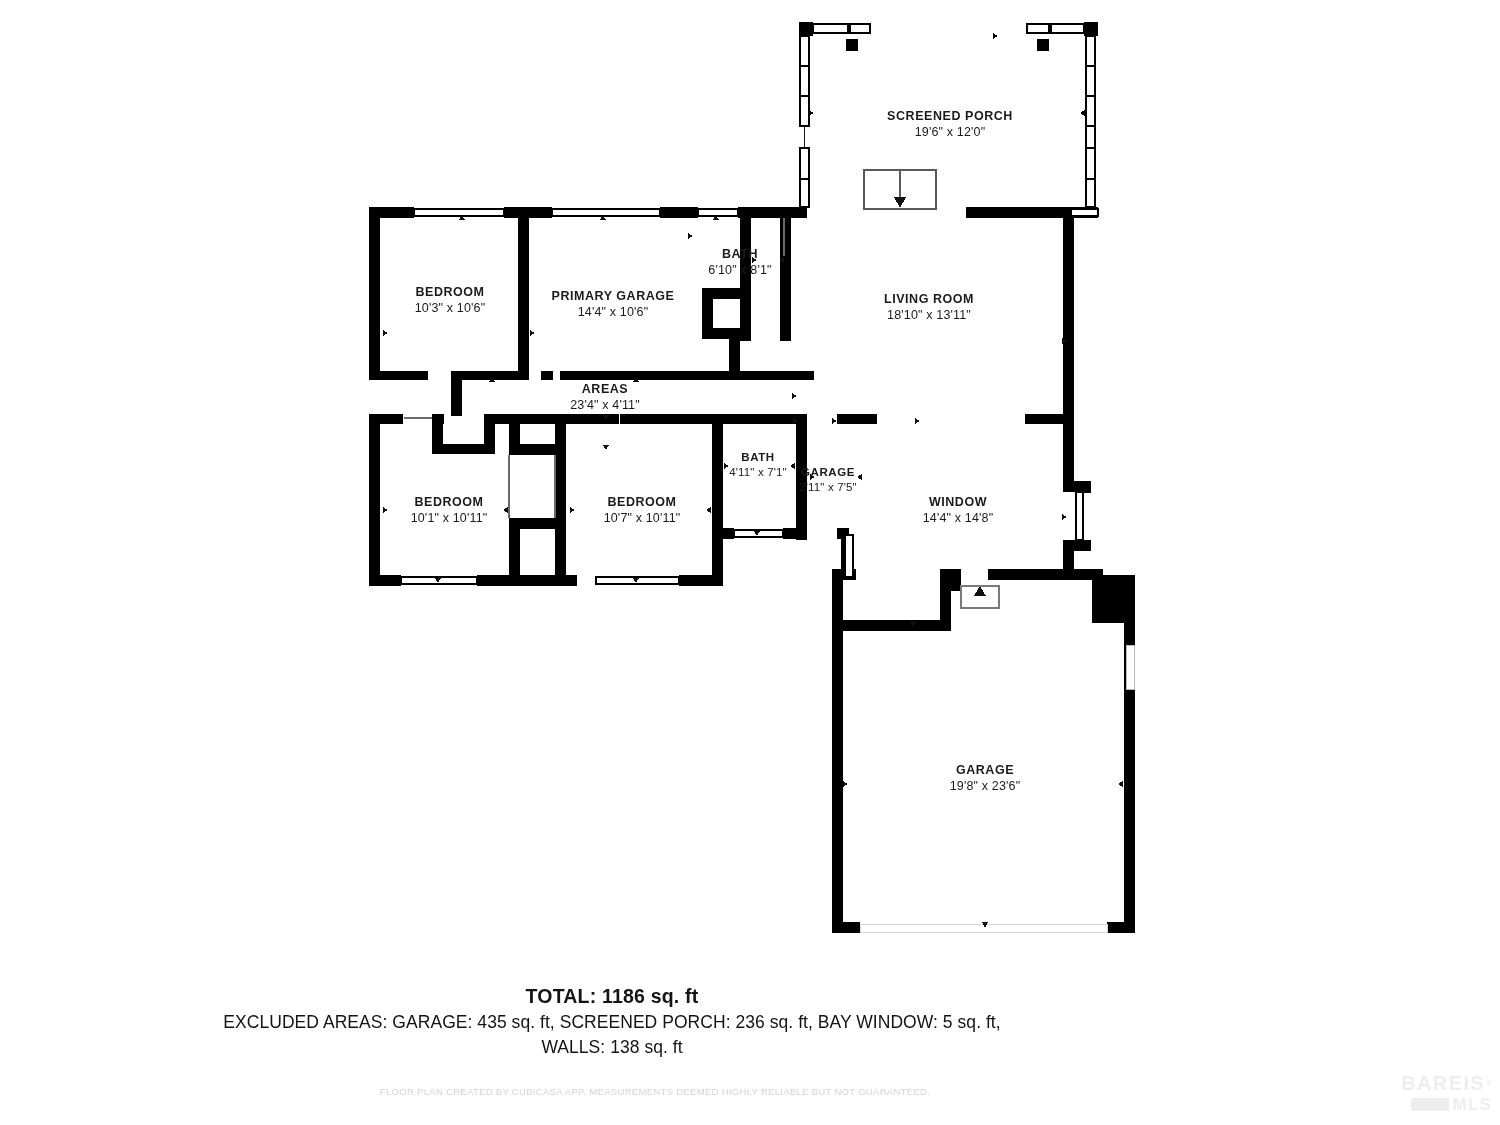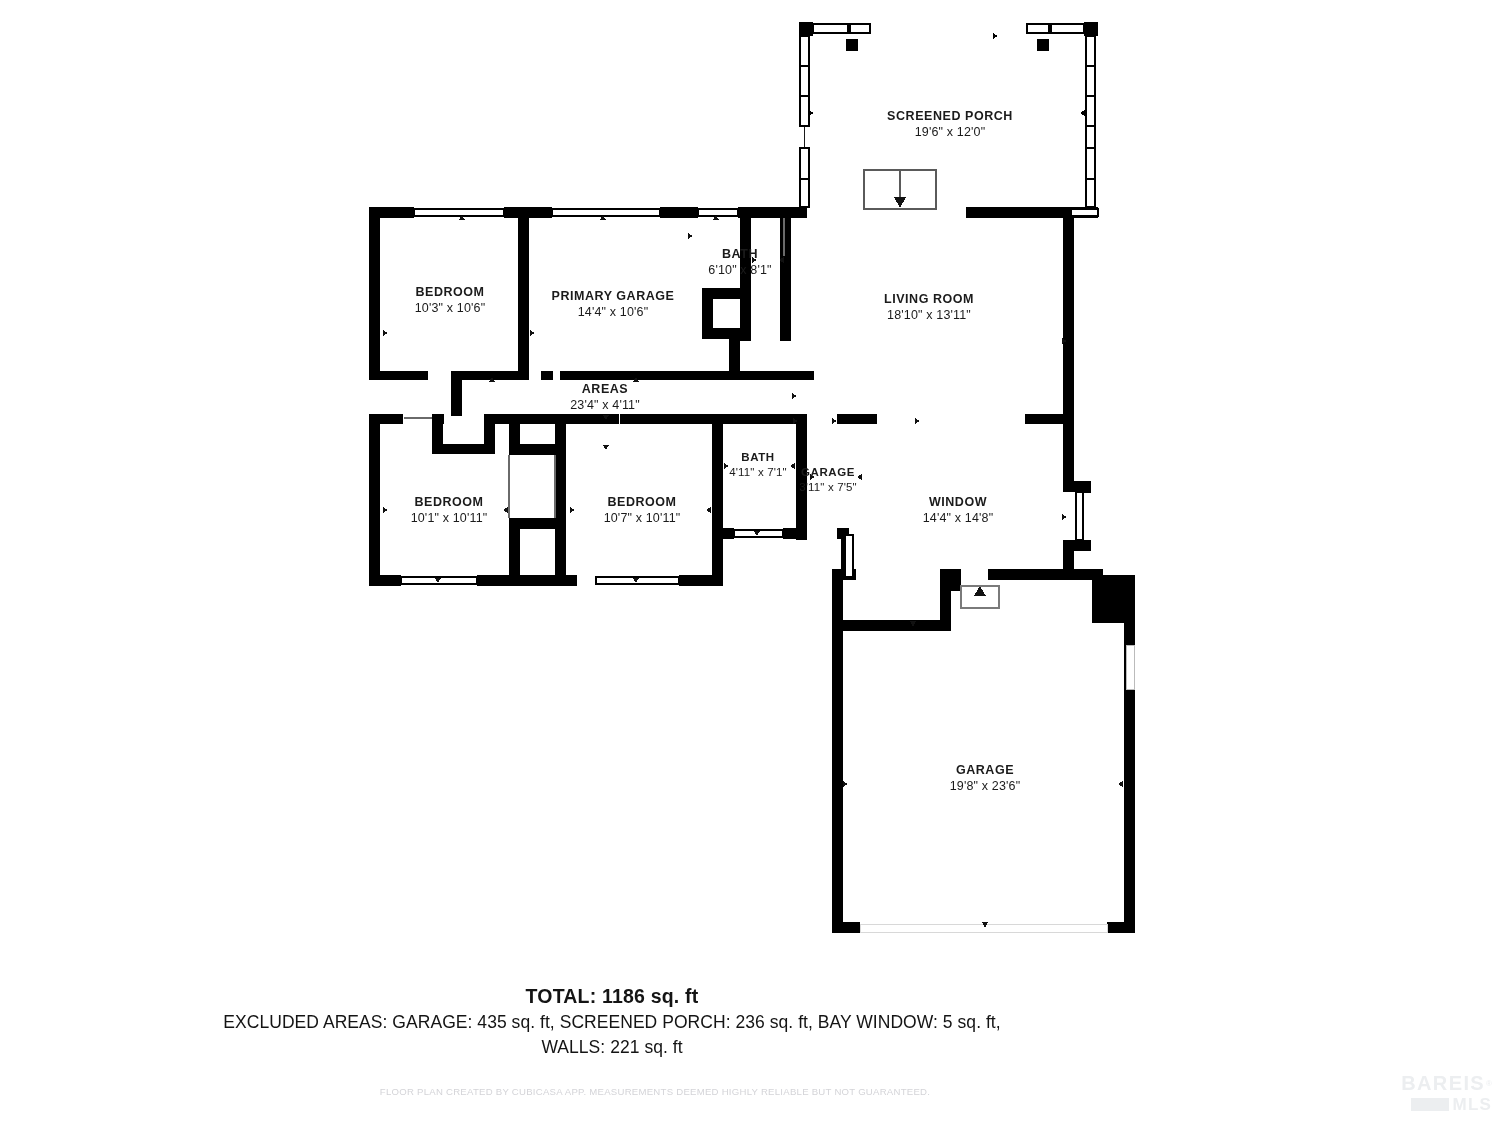--- a/index.html
+++ b/index.html
@@ -424,21 +424,21 @@
     <span class="rl-dims">14'4" x 14'8"</span>
   </div>
 
   <div class="room-label" style="left:985px; top:778px;">
     <span class="rl-name">GARAGE</span>
     <span class="rl-dims">19'8" x 23'6"</span>
   </div>
 
   <div id="summary">
     <div class="sum-total">TOTAL: 1186 sq. ft</div>
-    <div class="sum-excluded">EXCLUDED AREAS: GARAGE: 435 sq. ft, SCREENED PORCH: 236 sq. ft, BAY WINDOW: 5 sq. ft, WALLS: 221 sq. ft</div>
+    <div class="sum-excluded">EXCLUDED AREAS: GARAGE: 435 sq. ft, SCREENED PORCH: 236 sq. ft, BAY WINDOW: 5 sq. ft, WALLS: 138 sq. ft</div>
   </div>
 
   <div id="disclaimer">FLOOR PLAN CREATED BY CUBICASA APP. MEASUREMENTS DEEMED HIGHLY RELIABLE BUT NOT GUARANTEED.</div>
 
   <div id="watermark">
     <div class="wm-row">
       <span class="wm-bareis">BAREIS</span>
       <span class="wm-reg">®</span>
     </div>
     <div class="wm-row2">

